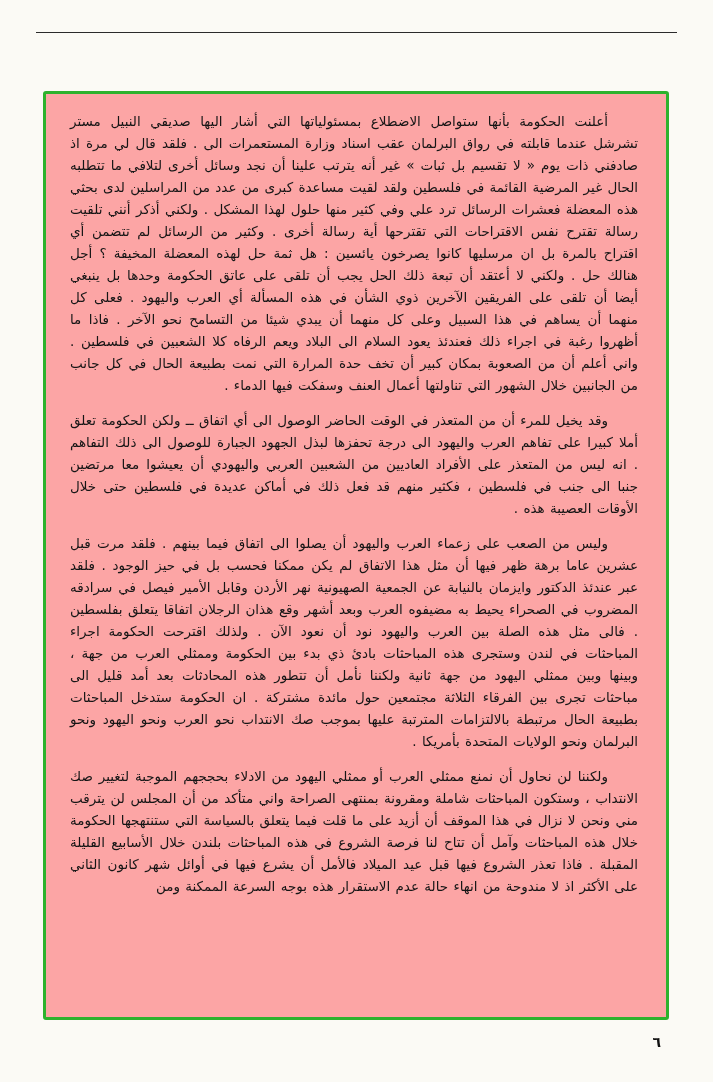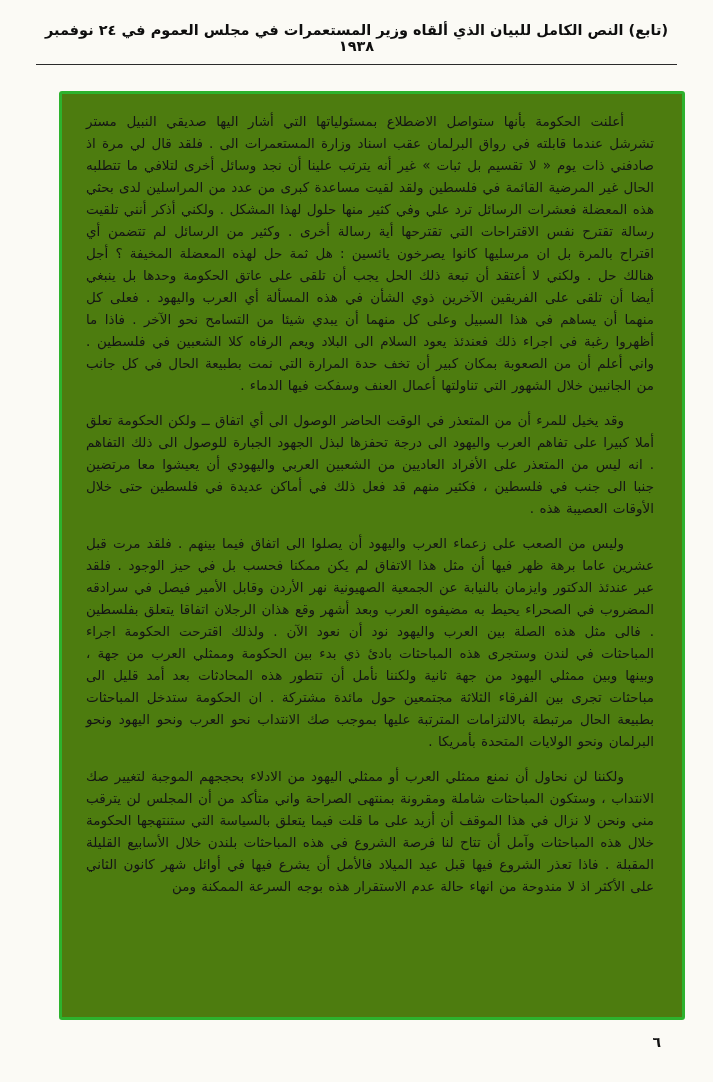--- a/index.html
+++ b/index.html
@@ -29,25 +29,25 @@
     font-weight: bold;
     color: #1d1d1d;
   }
   .doc-rule {
     margin: 10px 36px 0 36px;
     border-top: 1.6px solid #2b2b2b;
     height: 0;
   }
   .green-frame {
     position: absolute;
-    top: 91px; right: 28px;
+    top: 91px; right: 44px;
     width: 626px; height: 929px;
     border: 3px solid #2db22d;
     border-radius: 3px;
-    background: #4d7c0f;
+    background: #fca5a5;
     padding: 16px 28px 10px 24px;
     overflow: hidden;
   }
   .body-text { color: #151515; }
   .para {
     margin: 0 0 13px 0;
     font-size: 13.5px;
     line-height: 22px;
     text-align: justify;
     text-indent: 30px;
@@ -62,21 +62,20 @@
     font-weight: bold;
     color: #111;
   }
 </style>
 </head>
 <body>
 
 <div class="page">
 
   <div class="doc-header">
-    <div class="doc-title">(تابع) النص الكامل للبيان الذي ألقاه وزير المستعمرات في مجلس العموم في ٢٤ نوفمبر ١٩٣٨</div>
     <div class="doc-rule"></div>
   </div>
 
   <div class="green-frame">
     <div class="body-text">
       <p class="para">أعلنت الحكومة بأنها ستواصل الاضطلاع بمسئولياتها التي أشار اليها صديقي النبيل مستر تشرشل عندما قابلته في رواق البرلمان عقب اسناد وزارة المستعمرات الى . فلقد قال لي مرة اذ صادفني ذات يوم « لا تقسيم بل ثبات » غير أنه يترتب علينا أن نجد وسائل أخرى لتلافي ما تتطلبه الحال غير المرضية القائمة في فلسطين ولقد لقيت مساعدة كبرى من عدد من المراسلين لدى بحثي هذه المعضلة فعشرات الرسائل ترد علي وفي كثير منها حلول لهذا المشكل . ولكني أذكر أنني تلقيت رسالة تقترح نفس الاقتراحات التي تقترحها أية رسالة أخرى . وكثير من الرسائل لم تتضمن أي اقتراح بالمرة بل ان مرسليها كانوا يصرخون يائسين : هل ثمة حل لهذه المعضلة المخيفة ؟ أجل هنالك حل . ولكني لا أعتقد أن تبعة ذلك الحل يجب أن تلقى على عاتق الحكومة وحدها بل ينبغي أيضا أن تلقى على الفريقين الآخرين ذوي الشأن في هذه المسألة أي العرب واليهود . فعلى كل منهما أن يساهم في هذا السبيل وعلى كل منهما أن يبدي شيئا من التسامح نحو الآخر . فاذا ما أظهروا رغبة في اجراء ذلك فعندئذ يعود السلام الى البلاد ويعم الرفاه كلا الشعبين في فلسطين . واني أعلم أن من الصعوبة بمكان كبير أن تخف حدة المرارة التي نمت بطبيعة الحال في كل جانب من الجانبين خلال الشهور التي تناولتها أعمال العنف وسفكت فيها الدماء .</p>
       <p class="para">وقد يخيل للمرء أن من المتعذر في الوقت الحاضر الوصول الى أي اتفاق ــ ولكن الحكومة تعلق أملا كبيرا على تفاهم العرب واليهود الى درجة تحفزها لبذل الجهود الجبارة للوصول الى ذلك التفاهم . انه ليس من المتعذر على الأفراد العاديين من الشعبين العربي واليهودي أن يعيشوا معا مرتضين جنبا الى جنب في فلسطين ، فكثير منهم قد فعل ذلك في أماكن عديدة في فلسطين حتى خلال الأوقات العصيبة هذه .</p>
       <p class="para">وليس من الصعب على زعماء العرب واليهود أن يصلوا الى اتفاق فيما بينهم . فلقد مرت قبل عشرين عاما برهة ظهر فيها أن مثل هذا الاتفاق لم يكن ممكنا فحسب بل في حيز الوجود . فلقد عبر عندئذ الدكتور وايزمان بالنيابة عن الجمعية الصهيونية نهر الأردن وقابل الأمير فيصل في سرادقه المضروب في الصحراء يحيط به مضيفوه العرب وبعد أشهر وقع هذان الرجلان اتفاقا يتعلق بفلسطين . فالى مثل هذه الصلة بين العرب واليهود نود أن نعود الآن . ولذلك اقترحت الحكومة اجراء المباحثات في لندن وستجرى هذه المباحثات بادئ ذي بدء بين الحكومة وممثلي العرب من جهة ، وبينها وبين ممثلي اليهود من جهة ثانية ولكننا نأمل أن تتطور هذه المحادثات بعد أمد قليل الى مباحثات تجرى بين الفرقاء الثلاثة مجتمعين حول مائدة مشتركة . ان الحكومة ستدخل المباحثات بطبيعة الحال مرتبطة بالالتزامات المترتبة عليها بموجب صك الانتداب نحو العرب ونحو اليهود ونحو البرلمان ونحو الولايات المتحدة بأمريكا .</p>
       <p class="para">ولكننا لن نحاول أن نمنع ممثلي العرب أو ممثلي اليهود من الادلاء بحججهم الموجبة لتغيير صك الانتداب ، وستكون المباحثات شاملة ومقرونة بمنتهى الصراحة واني متأكد من أن المجلس لن يترقب مني ونحن لا نزال في هذا الموقف أن أزيد على ما قلت فيما يتعلق بالسياسة التي ستنتهجها الحكومة خلال هذه المباحثات وآمل أن تتاح لنا فرصة الشروع في هذه المباحثات بلندن خلال الأسابيع القليلة المقبلة . فاذا تعذر الشروع فيها قبل عيد الميلاد فالأمل أن يشرع فيها في أوائل شهر كانون الثاني على الأكثر اذ لا مندوحة من انهاء حالة عدم الاستقرار هذه بوجه السرعة الممكنة ومن</p>
     </div>

